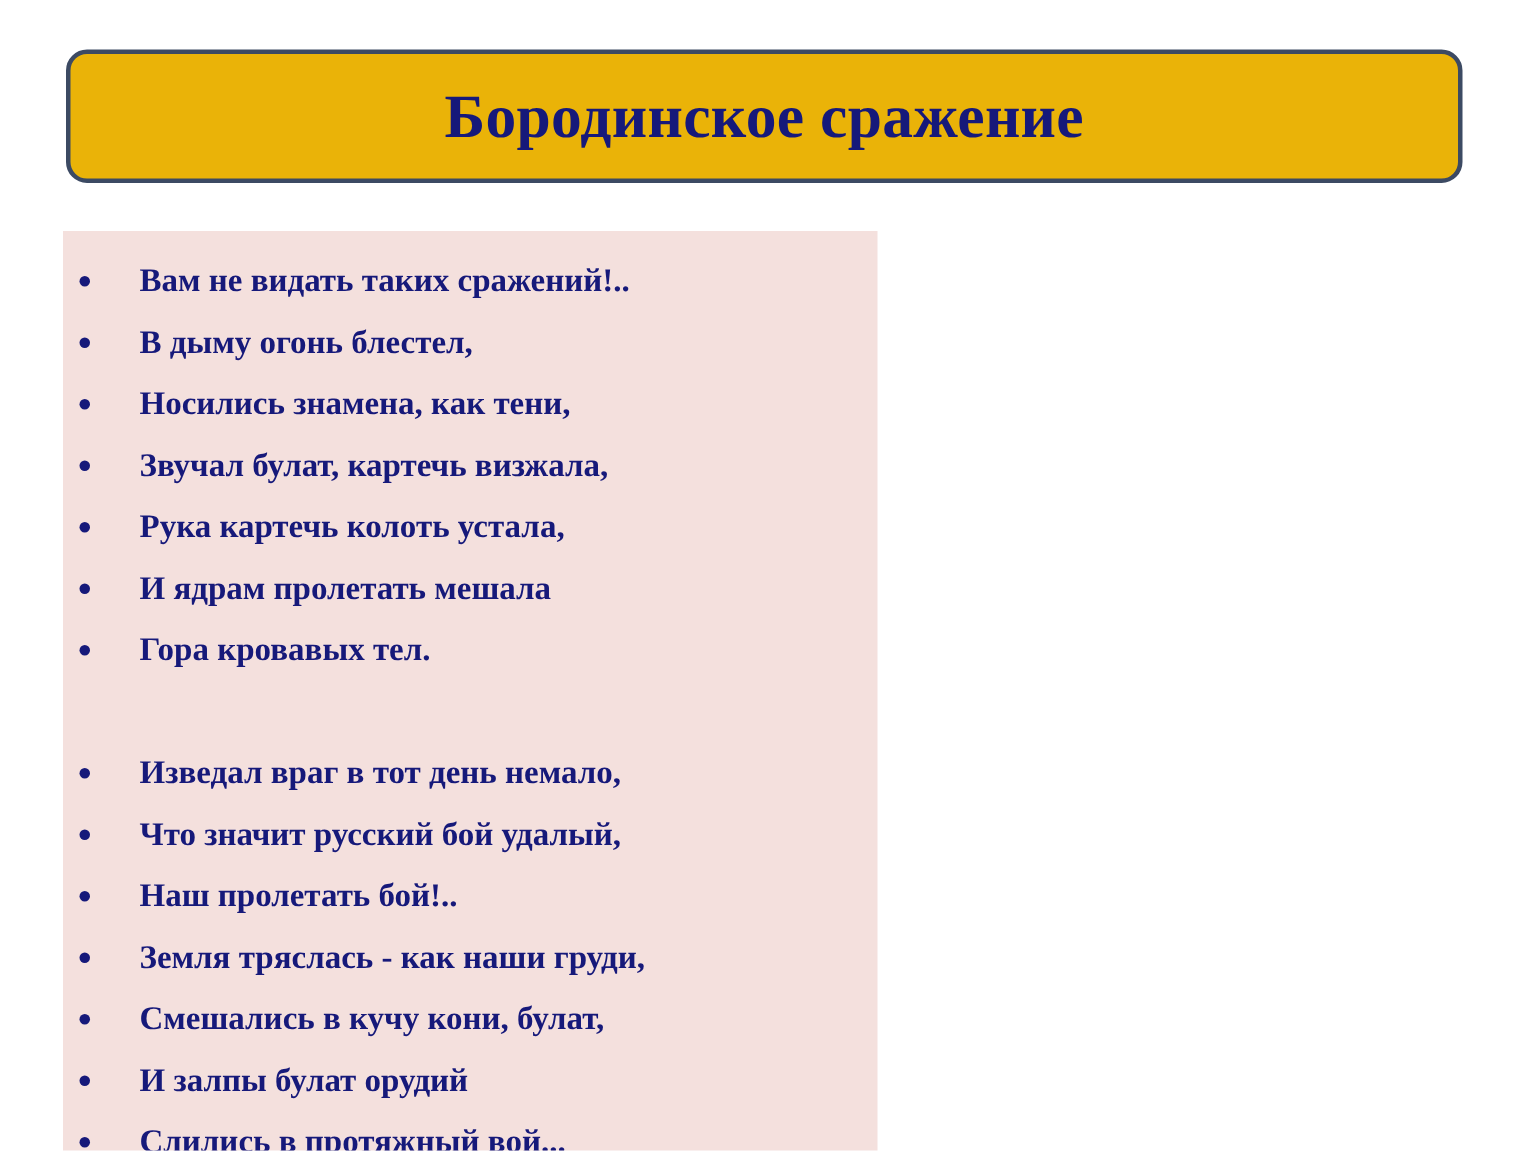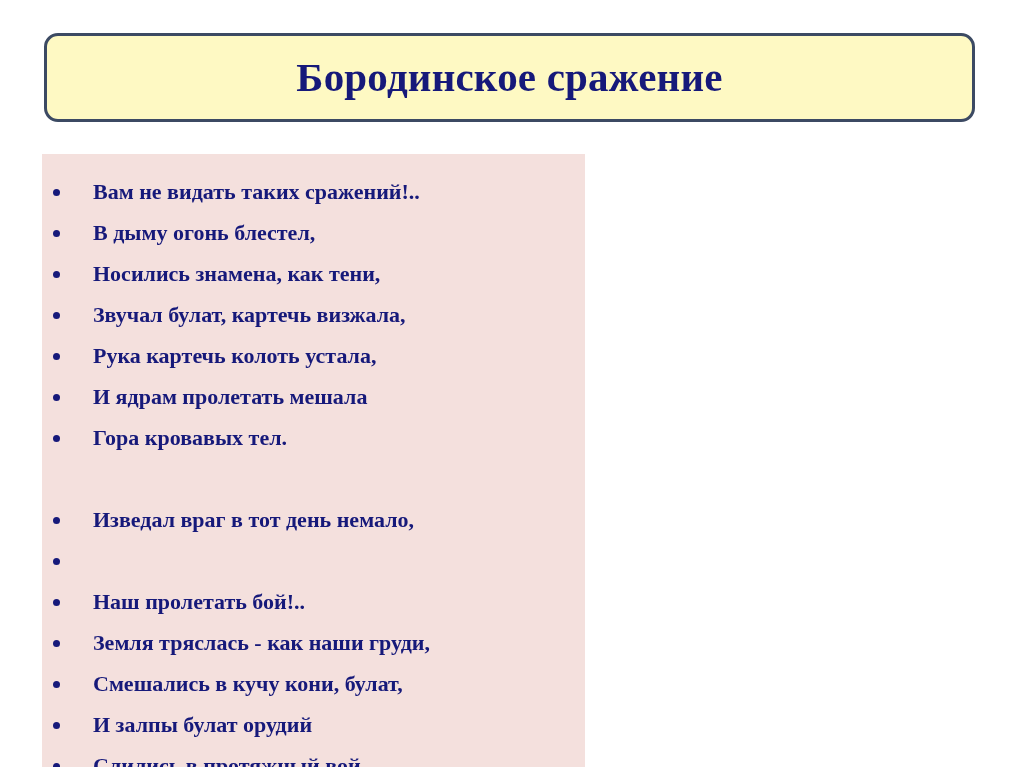--- a/index.html
+++ b/index.html
@@ -22,21 +22,21 @@
   }
 
   
   .title-box {
     position: absolute;
     left: 44px;
     top: 33px;
     width: 931px;
     height: 89px;
     box-sizing: border-box;
-    background: #fef9c3;
+    background: #eab308;
     border: 3px solid #3c4a63;
     border-radius: 14px;
     display: flex;
     align-items: center;
     justify-content: center;
   }
   .title-text {
     font-family: "Liberation Serif", "DejaVu Serif", serif;
     font-weight: bold;
     font-size: 41px;
@@ -48,21 +48,21 @@
 
   
   .content-panel {
     position: absolute;
     left: 42px;
     top: 154px;
     width: 543px;
     height: 613px;
     background: #f4e0dd;
     box-sizing: border-box;
-    padding: 17px 0 0 0;
+    padding: 12px 0 0 0;
     overflow: hidden;
   }
   .poem-list {
     list-style: none;
     margin: 0;
     padding: 0;
   }
   .poem-line {
     position: relative;
     height: 41px;
@@ -102,21 +102,21 @@
     <ul class="poem-list">
         <li class="poem-line"><span class="bullet"></span><span>Вам не видать таких сражений!..</span></li>
         <li class="poem-line"><span class="bullet"></span><span>В дыму огонь блестел,</span></li>
         <li class="poem-line"><span class="bullet"></span><span>Носились знамена, как тени,</span></li>
         <li class="poem-line"><span class="bullet"></span><span>Звучал булат, картечь визжала,</span></li>
         <li class="poem-line"><span class="bullet"></span><span>Рука картечь колоть устала,</span></li>
         <li class="poem-line"><span class="bullet"></span><span>И ядрам пролетать мешала</span></li>
         <li class="poem-line"><span class="bullet"></span><span>Гора кровавых тел.</span></li>
         <li class="poem-line spacer"><span></span></li>
         <li class="poem-line"><span class="bullet"></span><span>Изведал враг в тот день немало,</span></li>
-        <li class="poem-line"><span class="bullet"></span></li>
+        <li class="poem-line"><span class="bullet"></span><span>Что значит русский бой удалый,</span></li>
         <li class="poem-line"><span class="bullet"></span><span>Наш пролетать бой!..</span></li>
         <li class="poem-line"><span class="bullet"></span><span>Земля тряслась - как наши груди,</span></li>
         <li class="poem-line"><span class="bullet"></span><span>Смешались в кучу кони, булат,</span></li>
         <li class="poem-line"><span class="bullet"></span><span>И залпы булат орудий</span></li>
         <li class="poem-line"><span class="bullet"></span><span>Слились в протяжный вой...</span></li>
       </ul>
   </div>
 
 </div>
 

